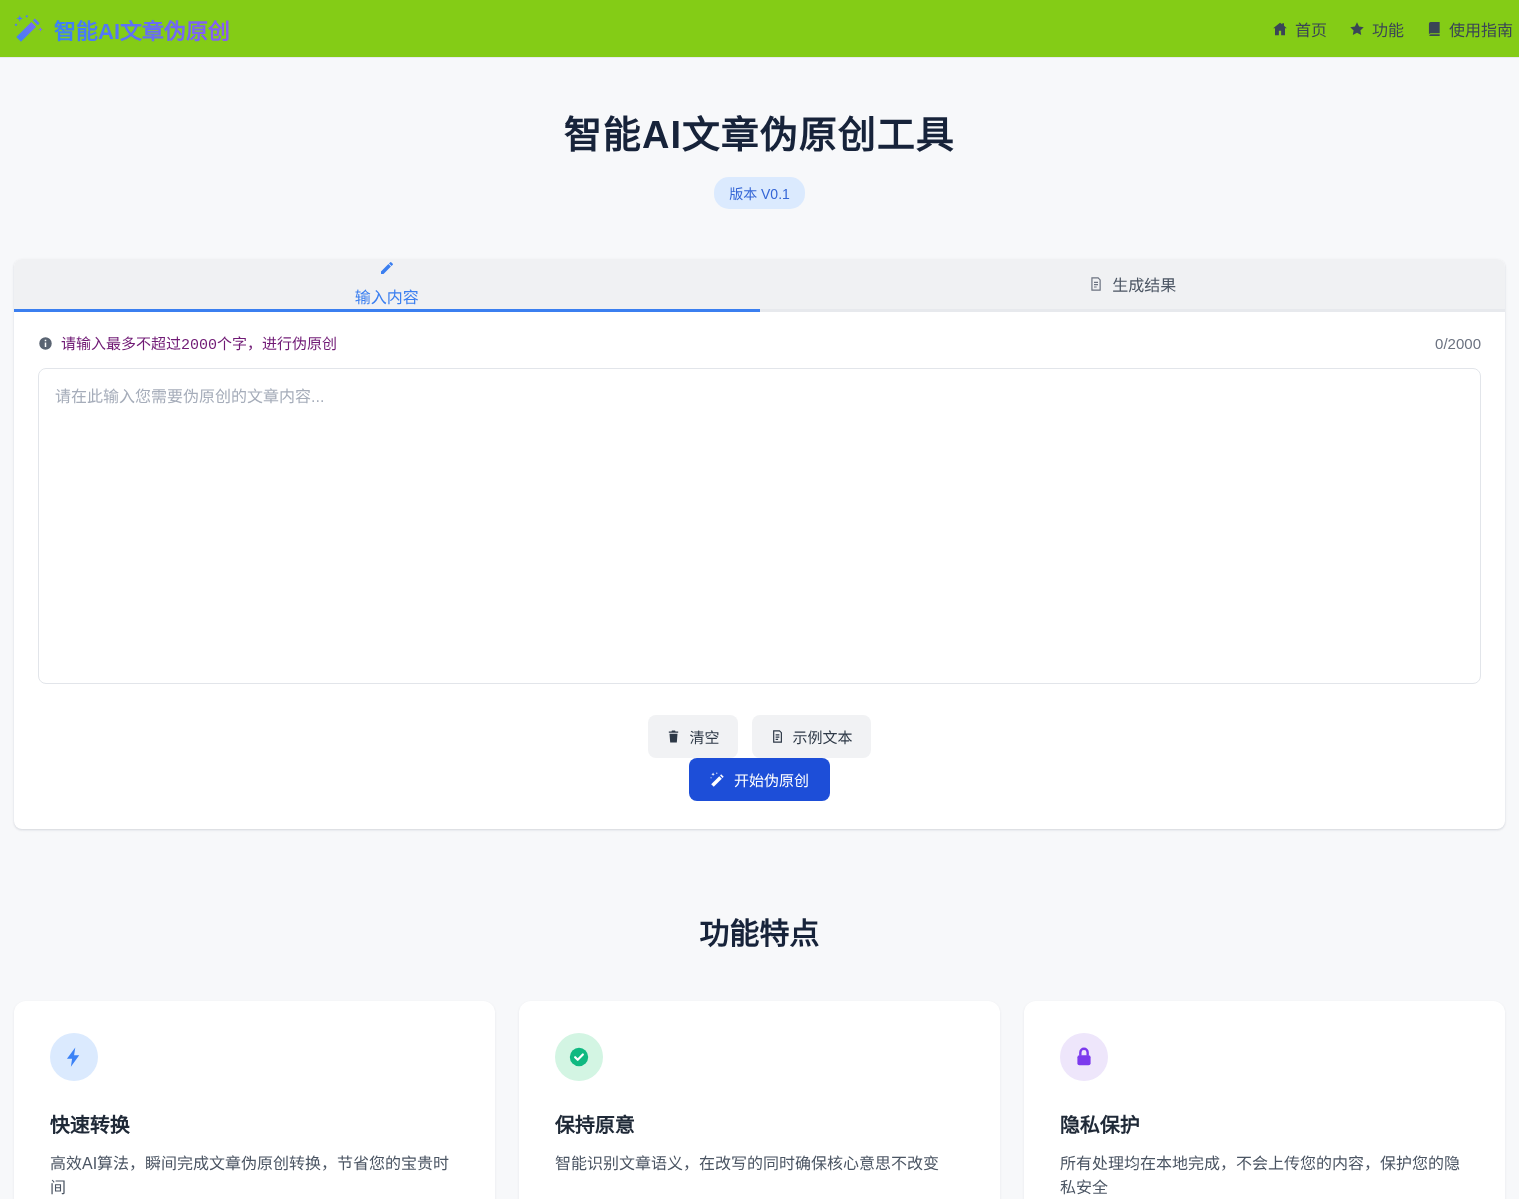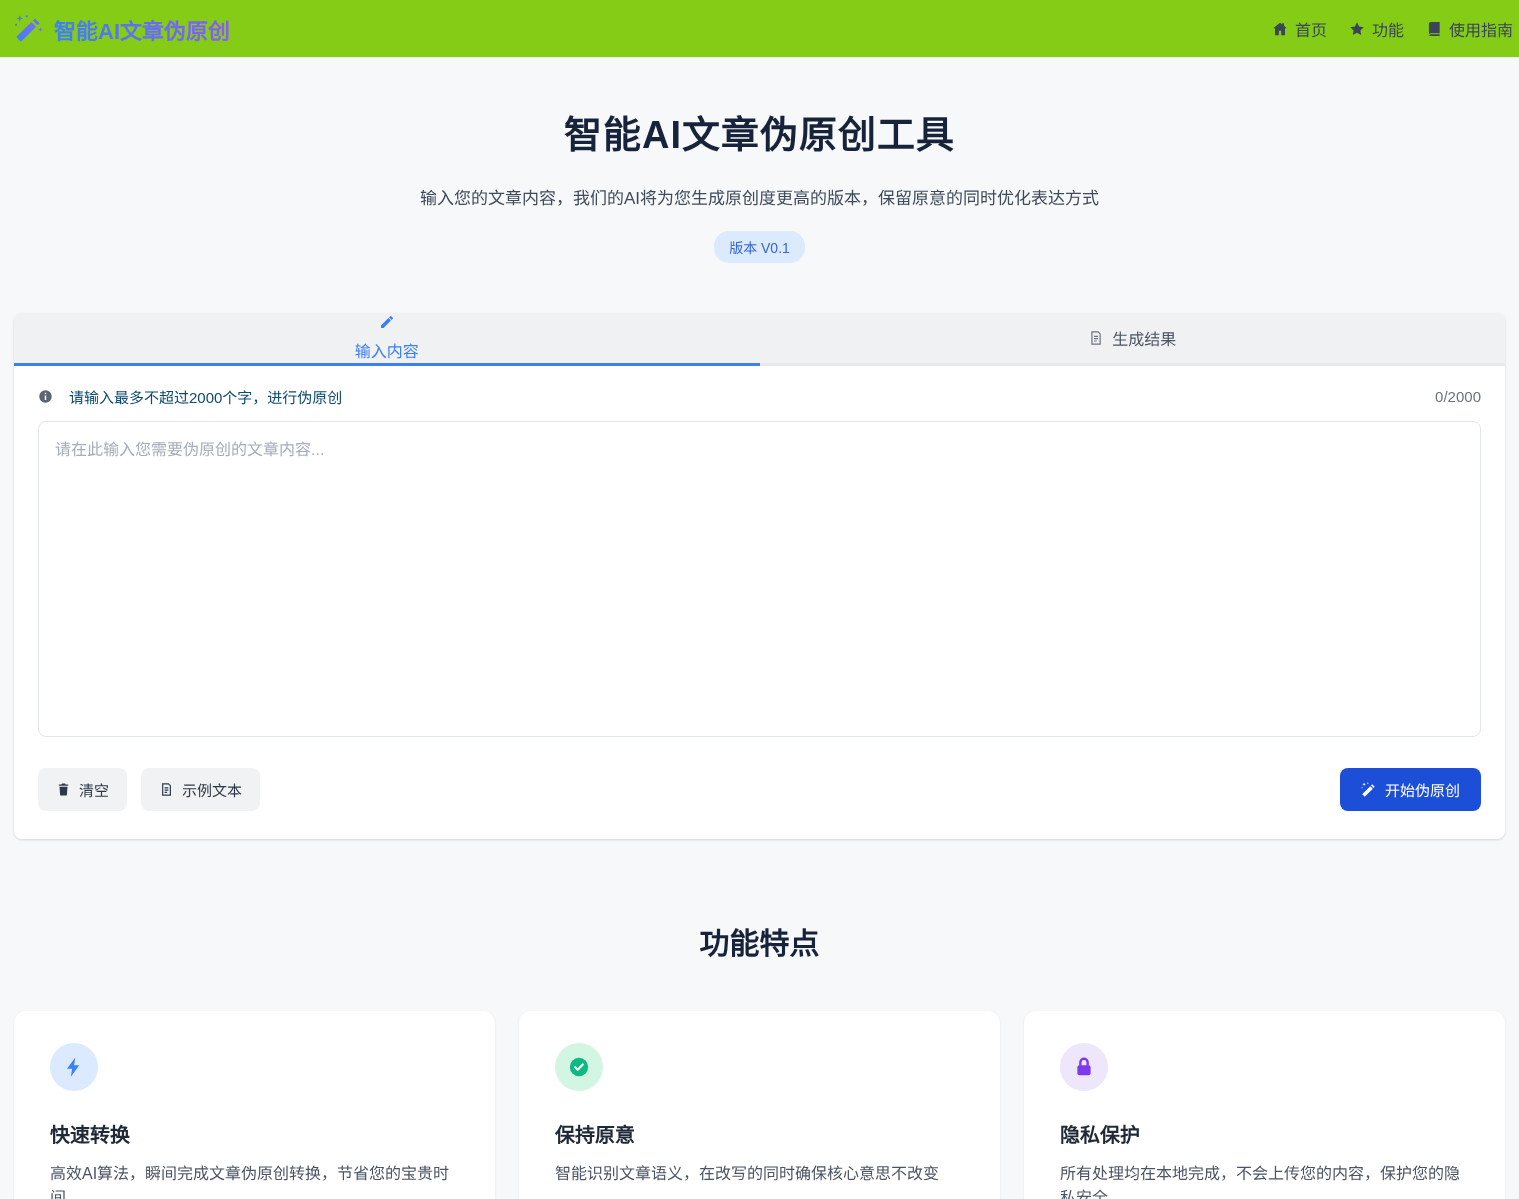--- a/index.html
+++ b/index.html
@@ -47,33 +47,33 @@
     font-size: 16px; cursor: pointer; border: none; background: transparent;
     border-bottom: 3px solid #e7e9ed; color: #4b5563;
     font-family: inherit;
   }
   .tab svg { width: 16px; height: 16px; fill: #6b7280; }
   .tab.active { color: #3b7ff0; border-bottom-color: #3b7ff0; flex-direction: column; }
   .tab.active svg { fill: #3b7ff0; }
 
   .editor-body { padding: 20px 24px 28px; }
   .hint-row { display: flex; align-items: center; justify-content: space-between; margin-bottom: 14px; }
-  .hint-left { display: flex; align-items: center; gap: 16px; font-size: 15px; color: #0c4a6e; }
+  .hint-left { display: flex; align-items: center; gap: 8px; font-size: 15px; color: #701a75; font-family: Liberation Mono, monospace; }
   .hint-left svg { width: 15px; height: 15px; fill: #5a6472; flex: none; }
   .char-counter { font-size: 15px; color: #6b7280; }
 
   .article-input {
     width: 100%; height: 316px; resize: none;
     border: 1px solid #e2e5ea; border-radius: 8px;
     padding: 15px 16px; font-size: 16px; line-height: 1.6; color: #701a75;
     font-family: inherit; outline: none; background: #fff;
   }
   .article-input::placeholder { color: #a6adba; }
 
-  .editor-footer { display: flex; align-items: center; justify-content: space-between; margin-top: 27px; }
+  .editor-footer { display: flex; align-items: center; justify-content: space-between; margin-top: 27px; flex-direction: column; }
   .footer-left { display: flex; align-items: center; gap: 14px; }
   .btn {
     display: inline-flex; align-items: center; gap: 8px;
     border: none; border-radius: 8px; padding: 11px 18px;
     font-size: 15px; cursor: pointer; font-family: inherit;
   }
   .btn-secondary { background: #f1f2f4; color: #2e3947; }
   .btn-secondary svg { width: 15px; height: 15px; fill: #2e3947; }
   .btn-primary { background: #1d4ed8; color: #ffffff; padding: 11px 21px; }
   .btn-primary svg { width: 16px; height: 16px; fill: #ffffff; }
@@ -139,21 +139,20 @@
         <path d="M7 1.5h13.5v17H7a2.6 2.6 0 0 0-2.6 2.6V4.1A2.6 2.6 0 0 1 7 1.5z"></path>
         <path d="M4.4 21.1A2.6 2.6 0 0 0 7 22.5h13.5v-2.6H7a1.3 1.3 0 0 0-1.3 1.2z"></path>
       </svg>
       <span>使用指南</span>
     </a>
   </nav>
 </header>
 
 <section class="hero">
   <h1 class="hero-title">智能AI文章伪原创工具</h1>
-  <p class="hero-subtitle">输入您的文章内容，我们的AI将为您生成原创度更高的版本，保留原意的同时优化表达方式</p>
   <div>
     <span class="version-badge">版本 V0.1</span>
   </div>
 </section>
 
 <section class="editor-card">
   <div class="tabbar">
     <button class="tab active">
       <svg viewBox="0 0 24 24" aria-hidden="true">
         <path d="M3 17.2V21h3.8L17.9 9.9l-3.8-3.8zM20.7 7.1a1 1 0 0 0 0-1.4l-2.4-2.4a1 1 0 0 0-1.4 0l-1.9 1.9 3.8 3.8z"></path>

